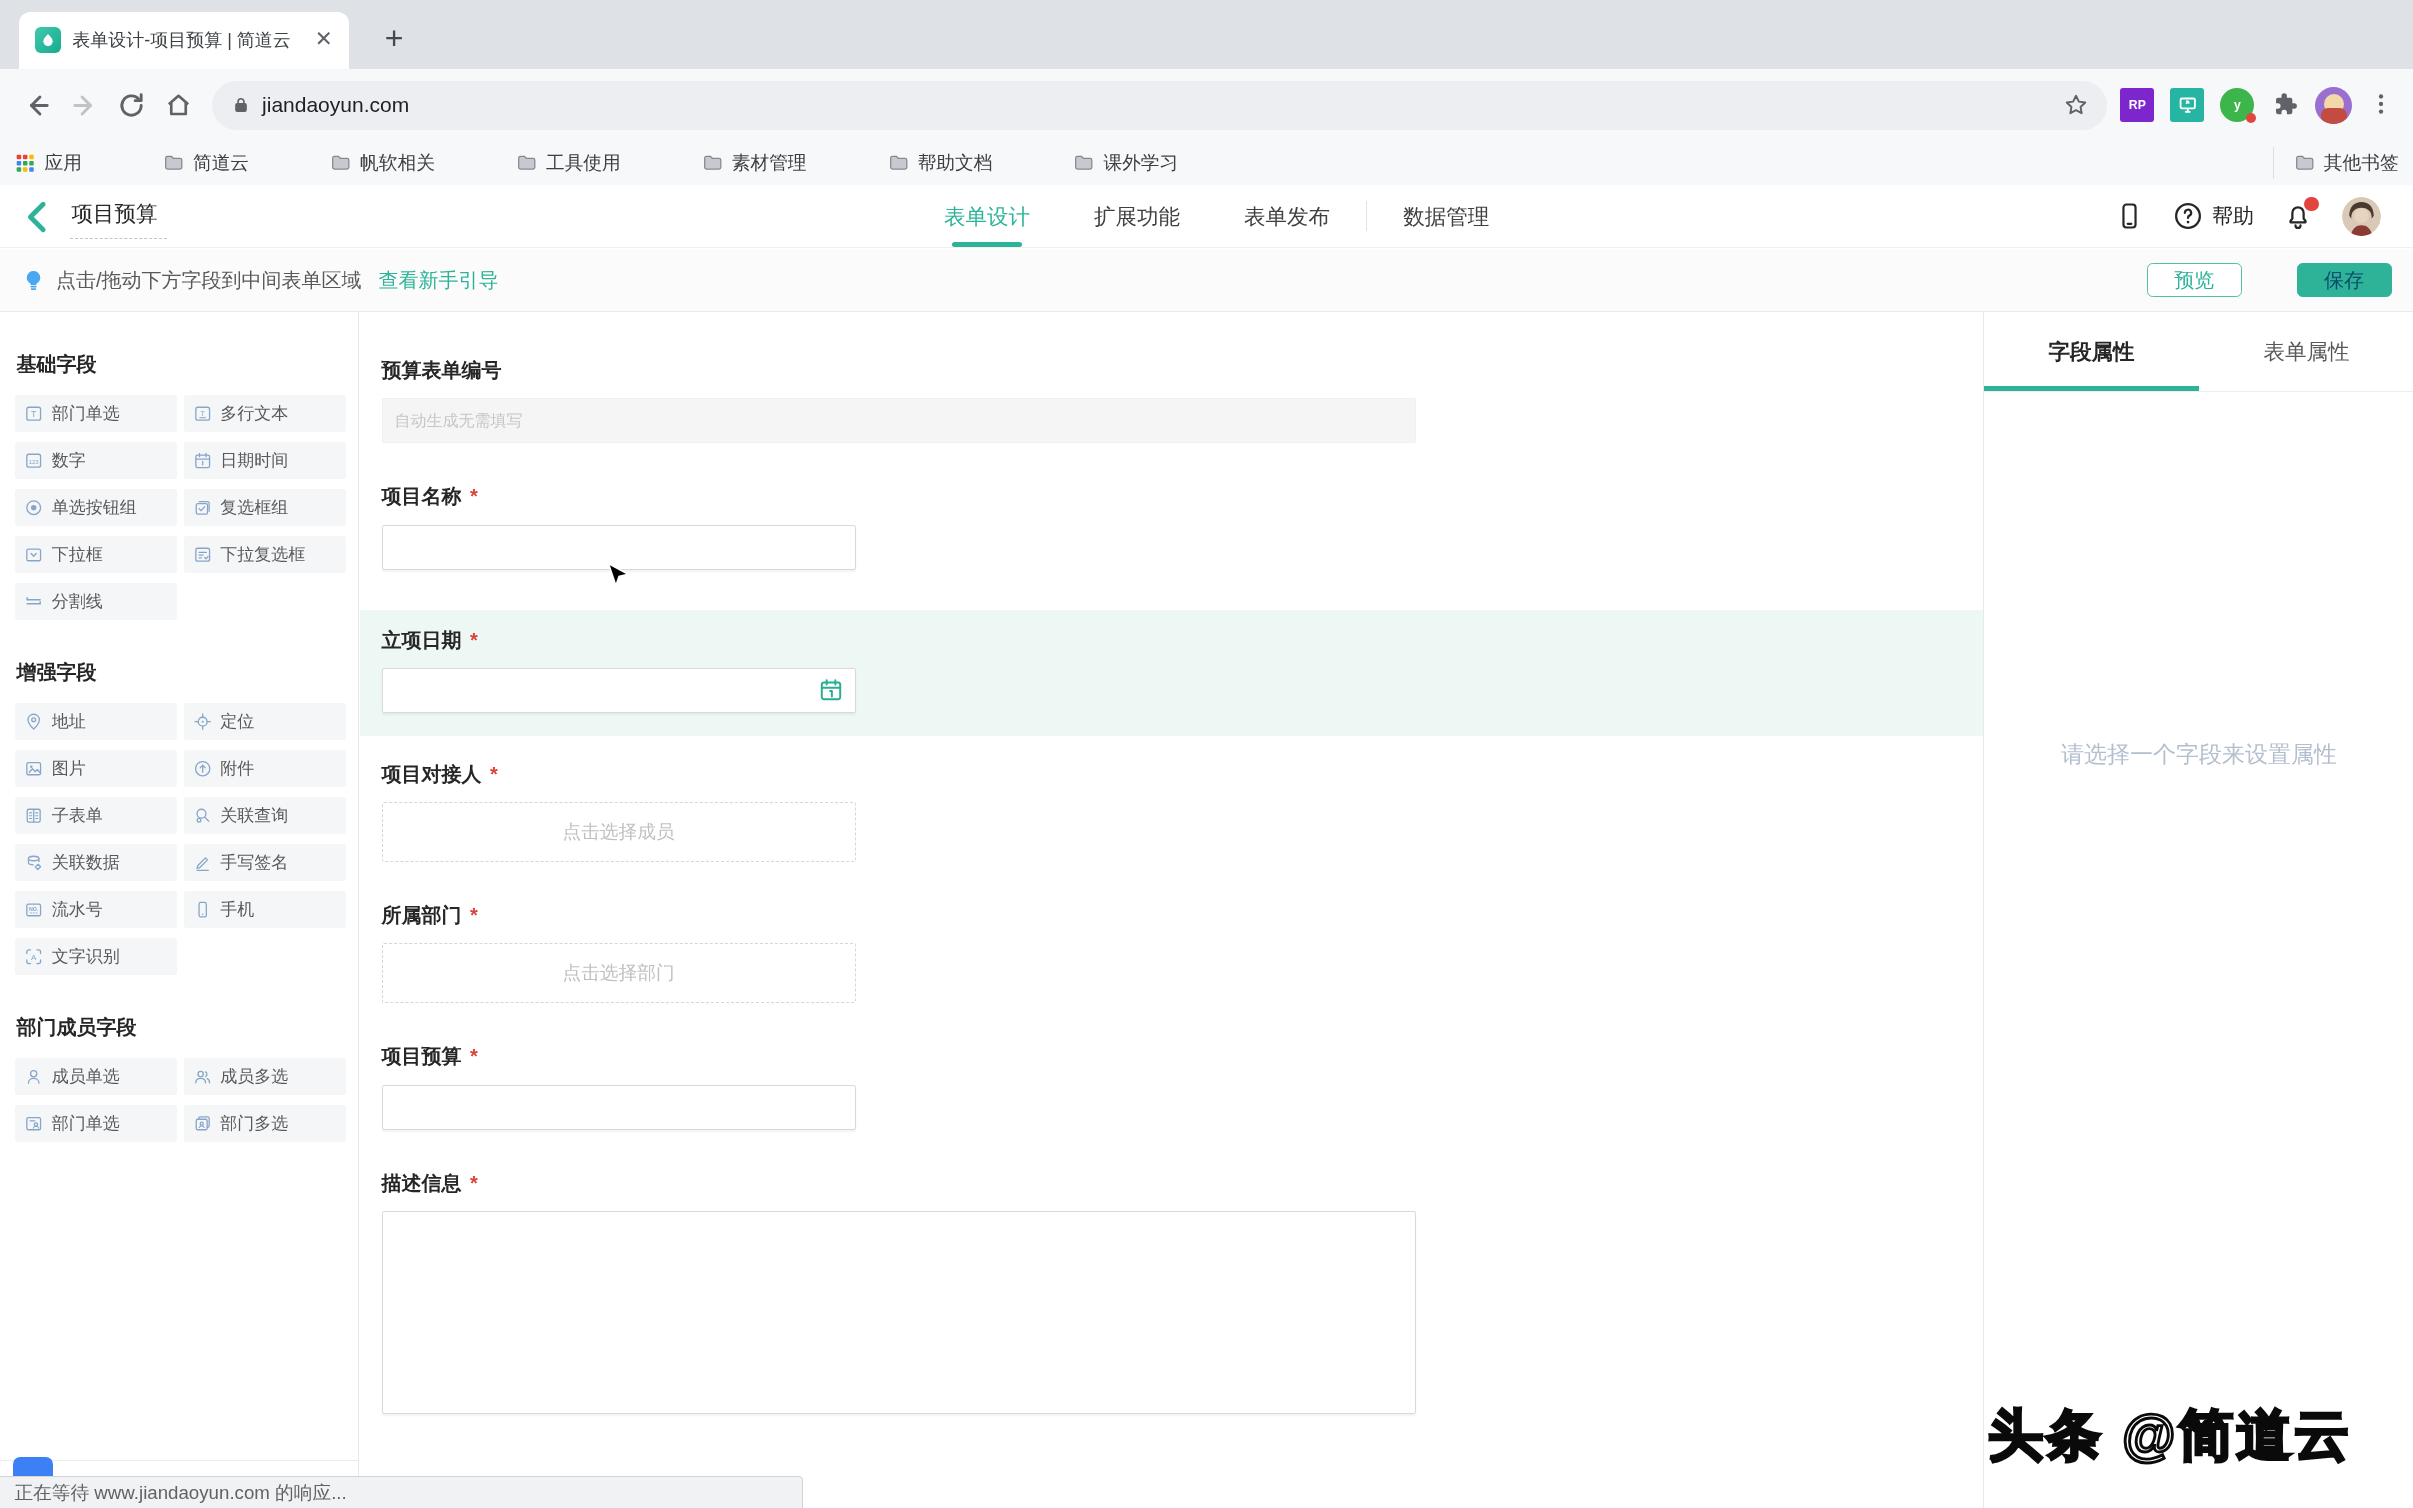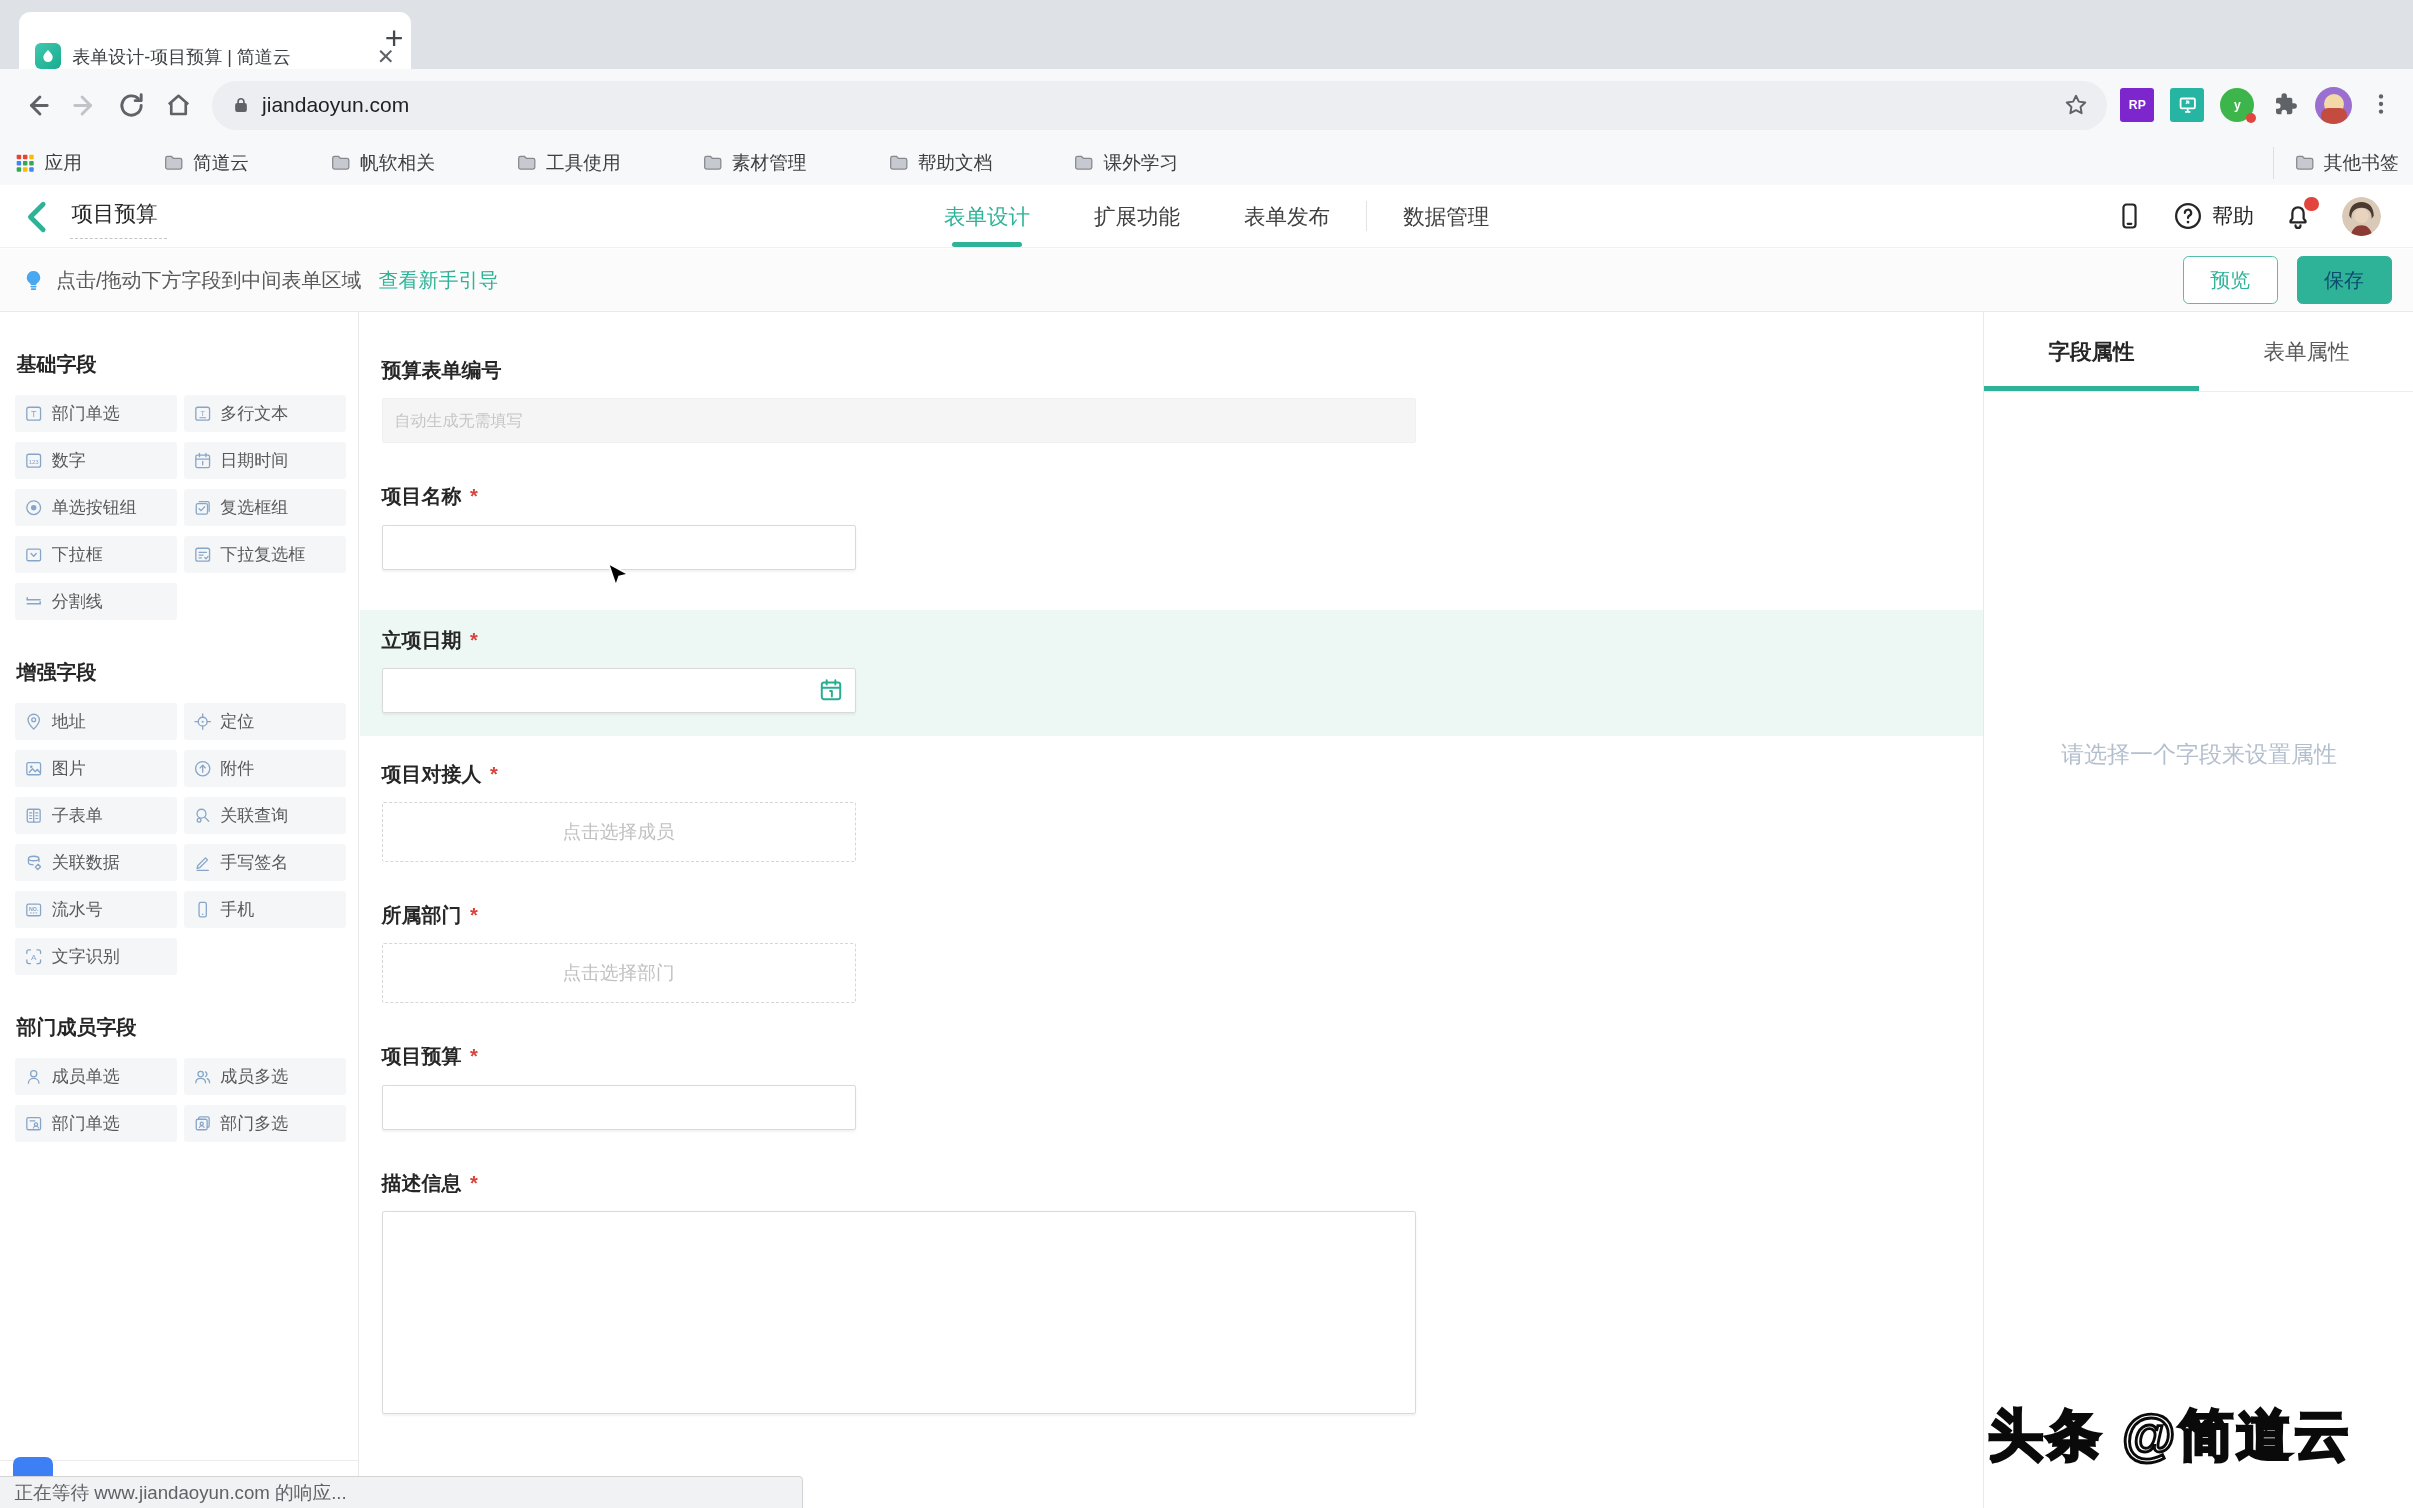--- a/index.html
+++ b/index.html
@@ -1,22 +1,22 @@
 <!DOCTYPE html>
 <html style="font-size:11.5px"><head>
 <meta charset="utf-8">
 <style>
   * { margin:0; padding:0; box-sizing:border-box; }
   body { font-family:"Liberation Sans", sans-serif; background:#fff; }
   #screen { position:relative; width:2413px; height:1508px; overflow:hidden; background:#fff; }
 
   
   .tabstrip { position:absolute; top:0; left:0; width:100%; height:69px; background:#dee1e6; }
-  .tab { position:absolute; left:18.7px; top:11.5px; width:392px; height:57px; background:#fff;
-         border-radius:11.5px 11.5px 0 0; display:flex; align-items:flex-end; padding:0 16px; gap:11.5px; }
+  .tab { position:absolute; left:18.7px; top:11.5px; width:330px; height:57px; background:#fff;
+         border-radius:11.5px 11.5px 0 0; display:flex; align-items:center; padding:0 16px; gap:11.5px; }
   .favicon { width:26px; height:26px; border-radius:5.7px; background:linear-gradient(135deg,#3ec9ae,#19ab8f);
              display:flex; align-items:center; justify-content:center; flex:none; }
   .favicon svg { width:16px; height:16px; }
   .tab-title { flex:1; font-size:18px; color:#3c4043; white-space:nowrap; overflow:hidden; text-overflow:ellipsis; }
   .tab-close { font-size:21.5px; color:#5f6368; line-height:1; cursor:pointer; }
   .newtab { position:absolute; left:374px; top:18.7px; width:40px; height:40px; display:flex; align-items:center;
             justify-content:center; color:#45494d; font-size:32px; font-weight:300; cursor:pointer; }
 
   
   .toolbar { position:absolute; top:69px; left:0; width:100%; height:72px; background:#f7f8f9;
@@ -52,22 +52,22 @@
   .hdr-ico { display:flex; align-items:center; gap:8.6px; font-size:21px; color:#262626; cursor:pointer; position:relative; }
   .avatar { width:39px; height:39px; border-radius:50%; overflow:hidden; cursor:pointer; flex:none; }
   .noti-dot { position:absolute; top:-4.3px; right:-5.7px; width:14.4px; height:14.4px; border-radius:50%; background:#e2453d; }
 
   
   .tipbar { position:absolute; top:249px; left:0; width:100%; height:63px; background:#fbfbfb;
             border-bottom:0.7px solid #e9e9e9; display:flex; align-items:center; padding:0 21.5px; }
   .tip-text { font-size:20px; color:#595959; margin-left:11.5px; }
   .tip-link { font-size:20px; color:#2eb398; margin-left:17px; cursor:pointer; }
   .tip-btns { margin-left:auto; display:flex; gap:18.7px; }
-  .btn { min-width:95px; height:48px; border-radius:5.7px; display:flex; align-items:center; justify-content:center;
-         font-size:20px; cursor:pointer; padding:0 20px; }
+  .btn { min-width:95px; height:34px; border-radius:5.7px; display:flex; align-items:center; justify-content:center;
+         font-size:20px; cursor:pointer; padding:0 20px;margin-left:36px; }
   .btn-outline { background:#fff; border:1.4px solid #54bfa7; color:#2eb398; }
   .btn-solid { background:#2eb398; border:1.4px solid #2eb398; color:#0c4a6e; }
 
   
   .sidebar { position:absolute; left:0; top:312px; width:359px; height:1197px; background:#fff; border-right:0.7px solid #e9e9e9; }
   .sb-title { margin:39px 0 17px 16.5px; font-size:20px; font-weight:600; color:#262626; }
   .sb-grid { display:grid; grid-template-columns:162px 162px; gap:10px 6.5px; margin-left:15px; }
   .sb-item { height:37px; background:#f4f6f8; border-radius:2.9px; display:flex; align-items:center;
              padding-left:9.3px; gap:8px; font-size:17px; color:#595959; cursor:pointer; white-space:nowrap; }
   .sb-item svg { width:19.4px; height:19.4px; flex:none; }

